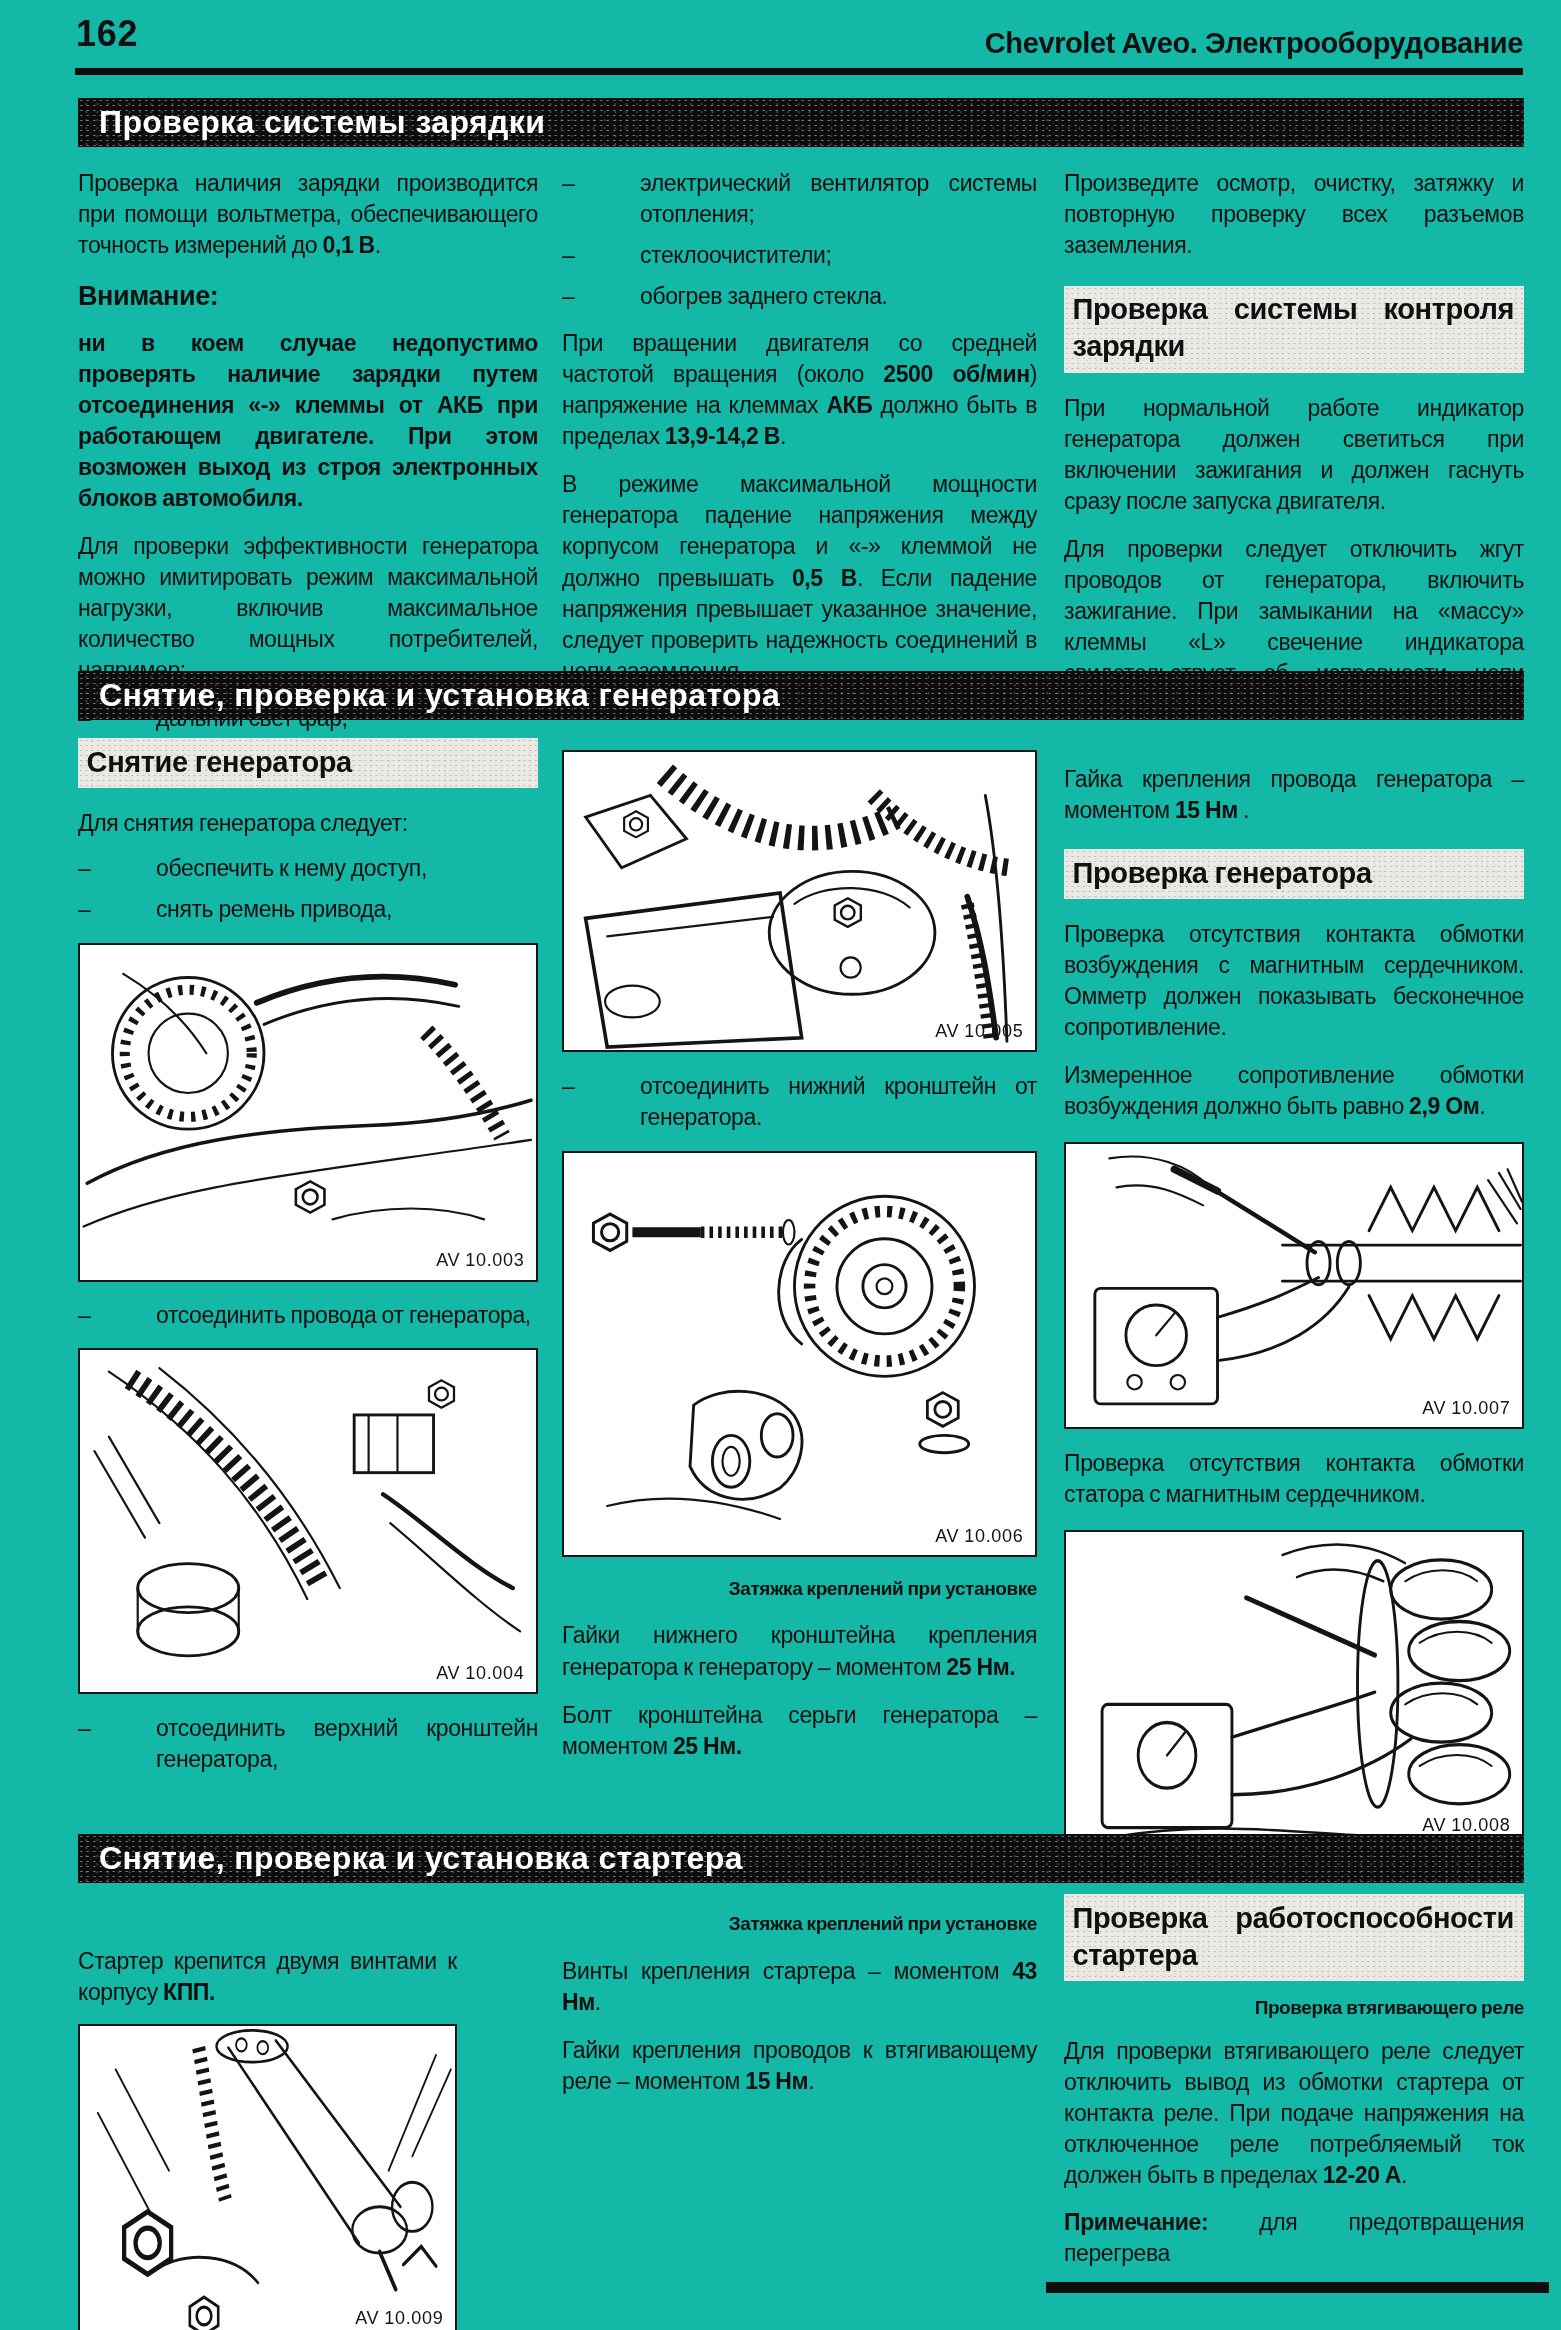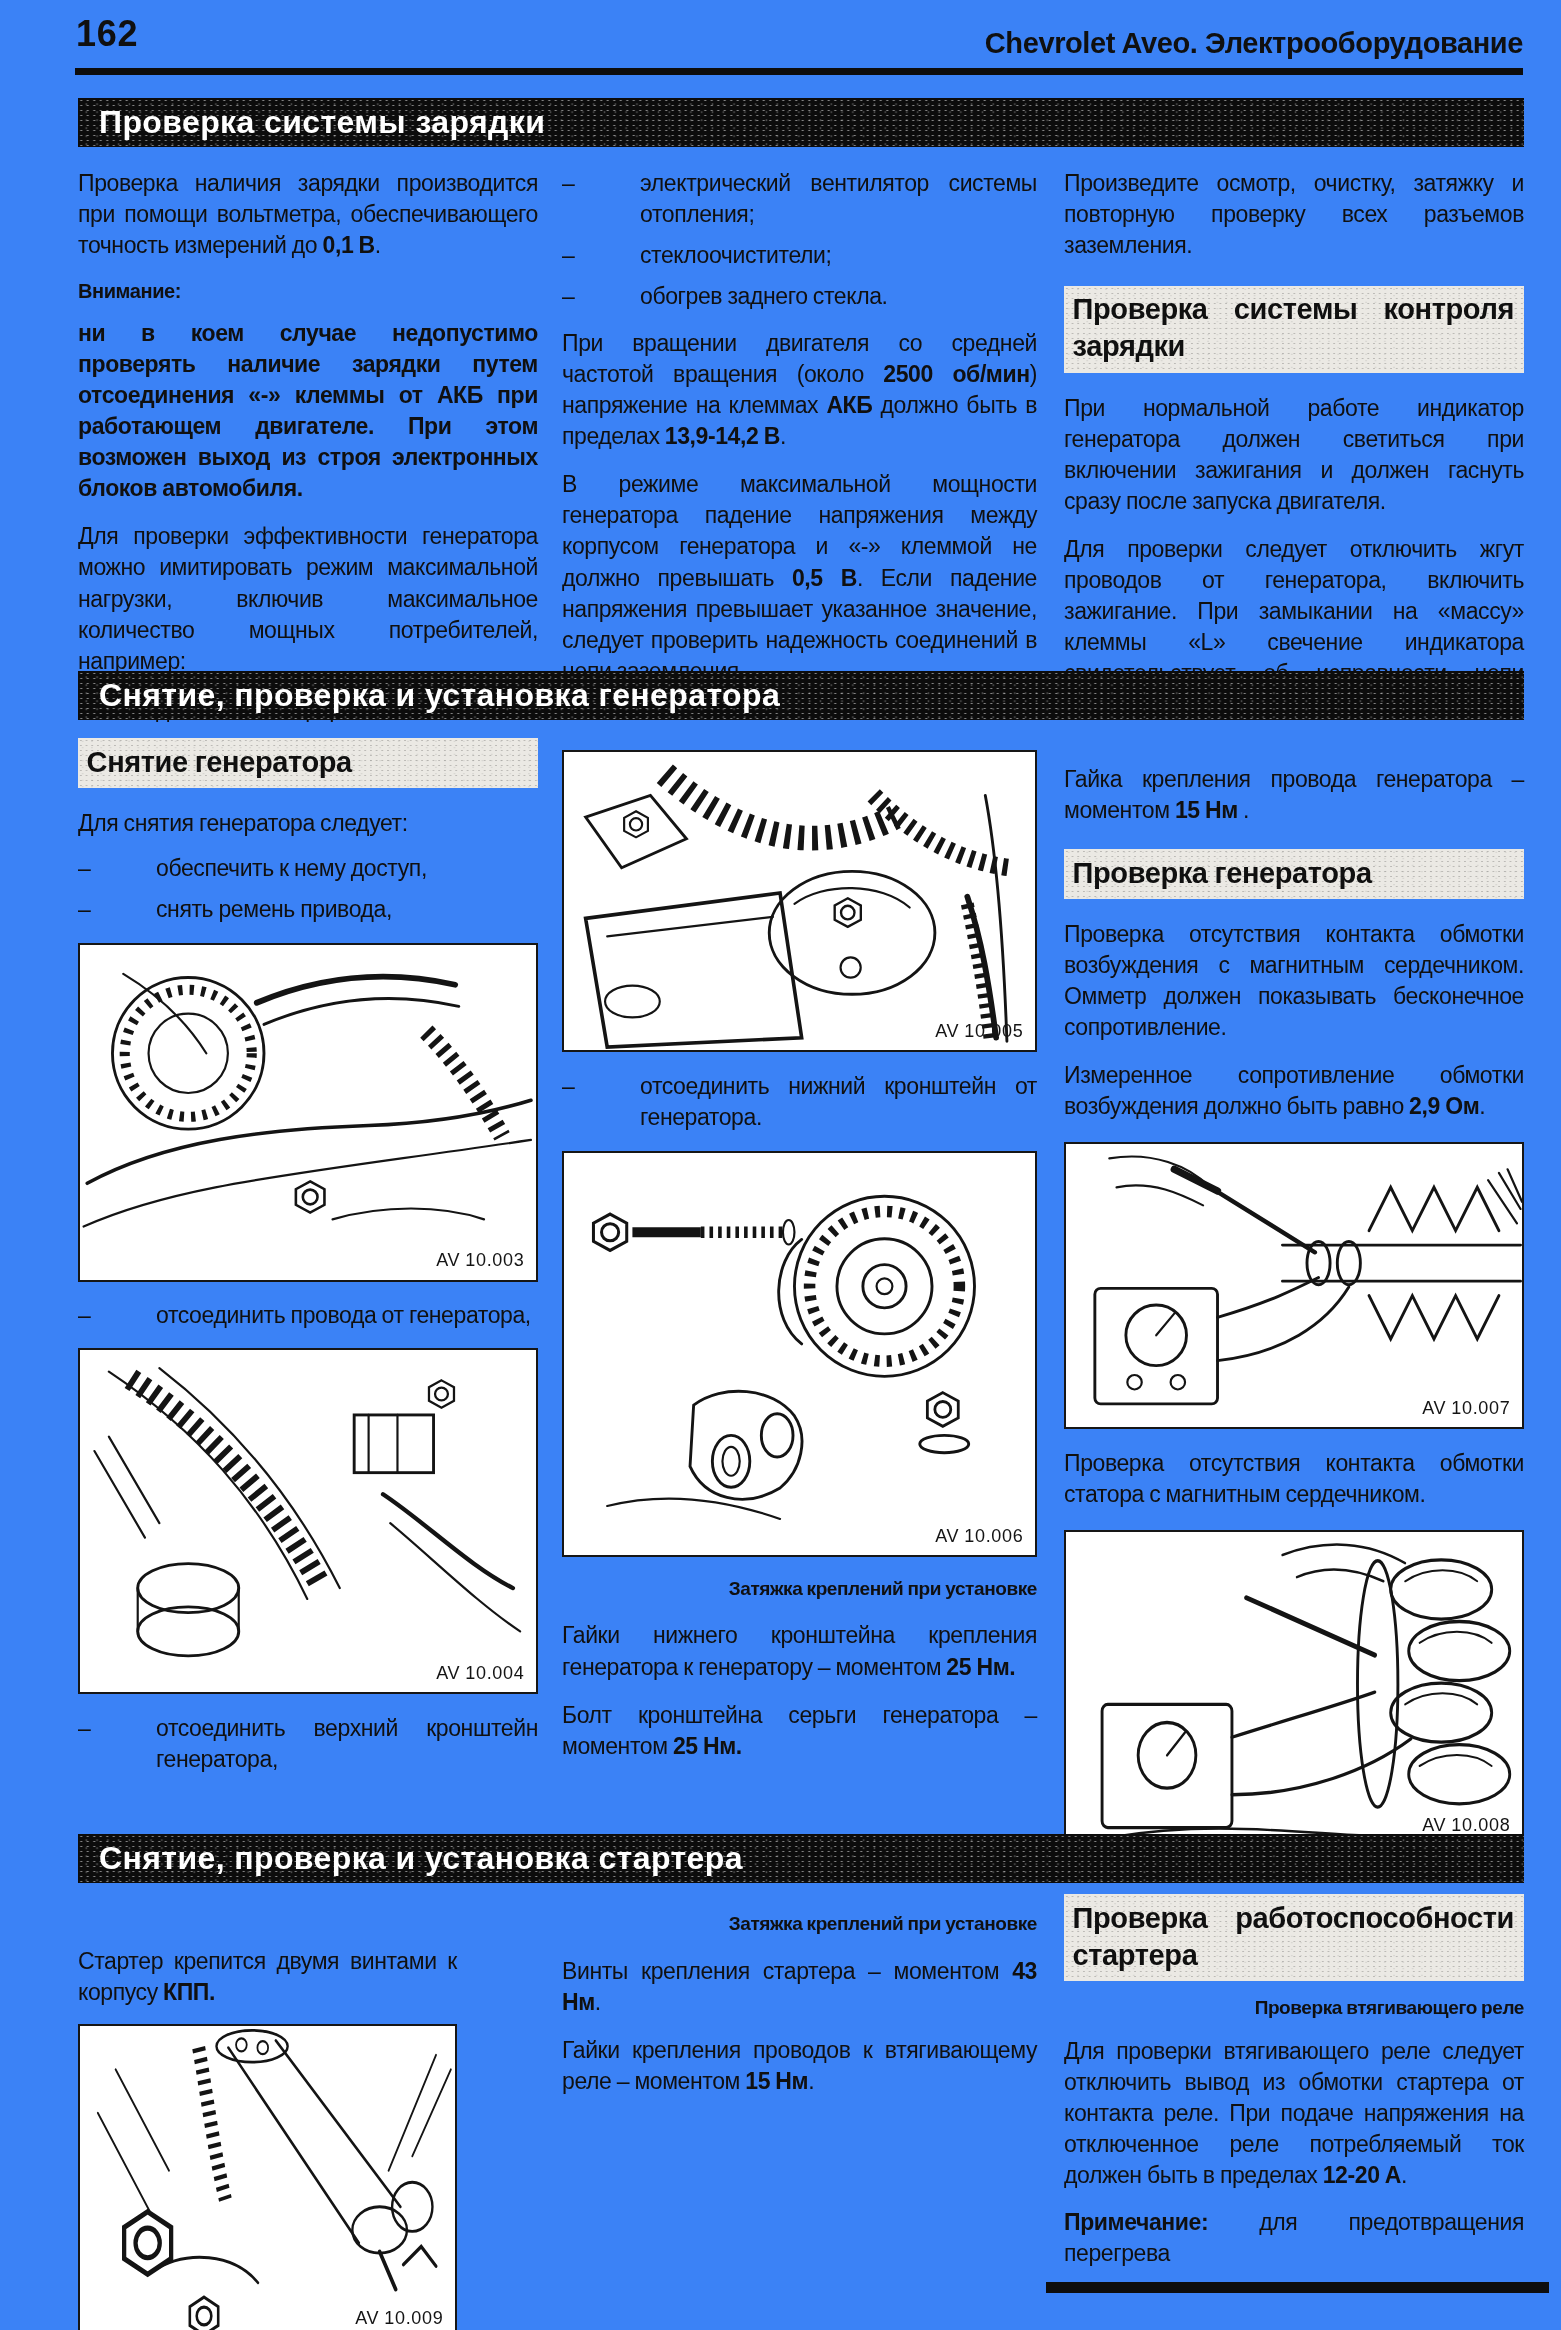--- a/index.html
+++ b/index.html
@@ -1,19 +1,19 @@
 <!DOCTYPE html>
 <html style="font-size:11.5px"><head>
 <meta charset="utf-8">
 <style>
   html,body{margin:0;padding:0;background:#6e6e6e;}
   .page{
     position:relative;
     width:1562px;height:2330px;
-    background:#3b82f6;
+    background:#14b8a6;
     color:#101010;
     font-family:"Liberation Sans",sans-serif;
     overflow:hidden;
   }
   
   .pageno{position:absolute;left:76px;top:13px;font-size:36px;font-weight:bold;letter-spacing:0.7px;}
   .edition{position:absolute;right:39px;top:27px;font-size:29px;font-weight:bold;letter-spacing:-0.4px;}
   .toprule{position:absolute;left:75px;right:39px;top:68px;height:7.2px;background:#0d0d0d;}
   
   .banner{
@@ -39,21 +39,21 @@
     letter-spacing:-0.4px;
   }
   
   .col{
     position:absolute;
     font-size:23px;line-height:1.35;
     text-align:justify;
     letter-spacing:-0.4px;word-spacing:-0.7px;
   }
   .col p{margin:0 0 17px 0;}
-  .att{font-size:20px;font-weight:bold;margin:1.4px 0 13px 0;}
+  .att{font-size:27px;font-weight:bold;margin:1.4px 0 13px 0;}
   .warn{font-weight:bold;}
   .subhead{font-size:19px;font-weight:bold;margin:4.3px 0 18.7px 0;text-align:right;letter-spacing:-0.4px;}
   .li{display:flex;margin:0 0 10px 0;}
   .li .dash{flex:0 0 78px;}
   .li .litext{flex:1 1 auto;text-align:justify;}
   
   .fig{
     position:relative;margin:4.3px 0 18.7px 0;
     border:2.9px solid #161616;background:#fff;
     box-sizing:border-box;

